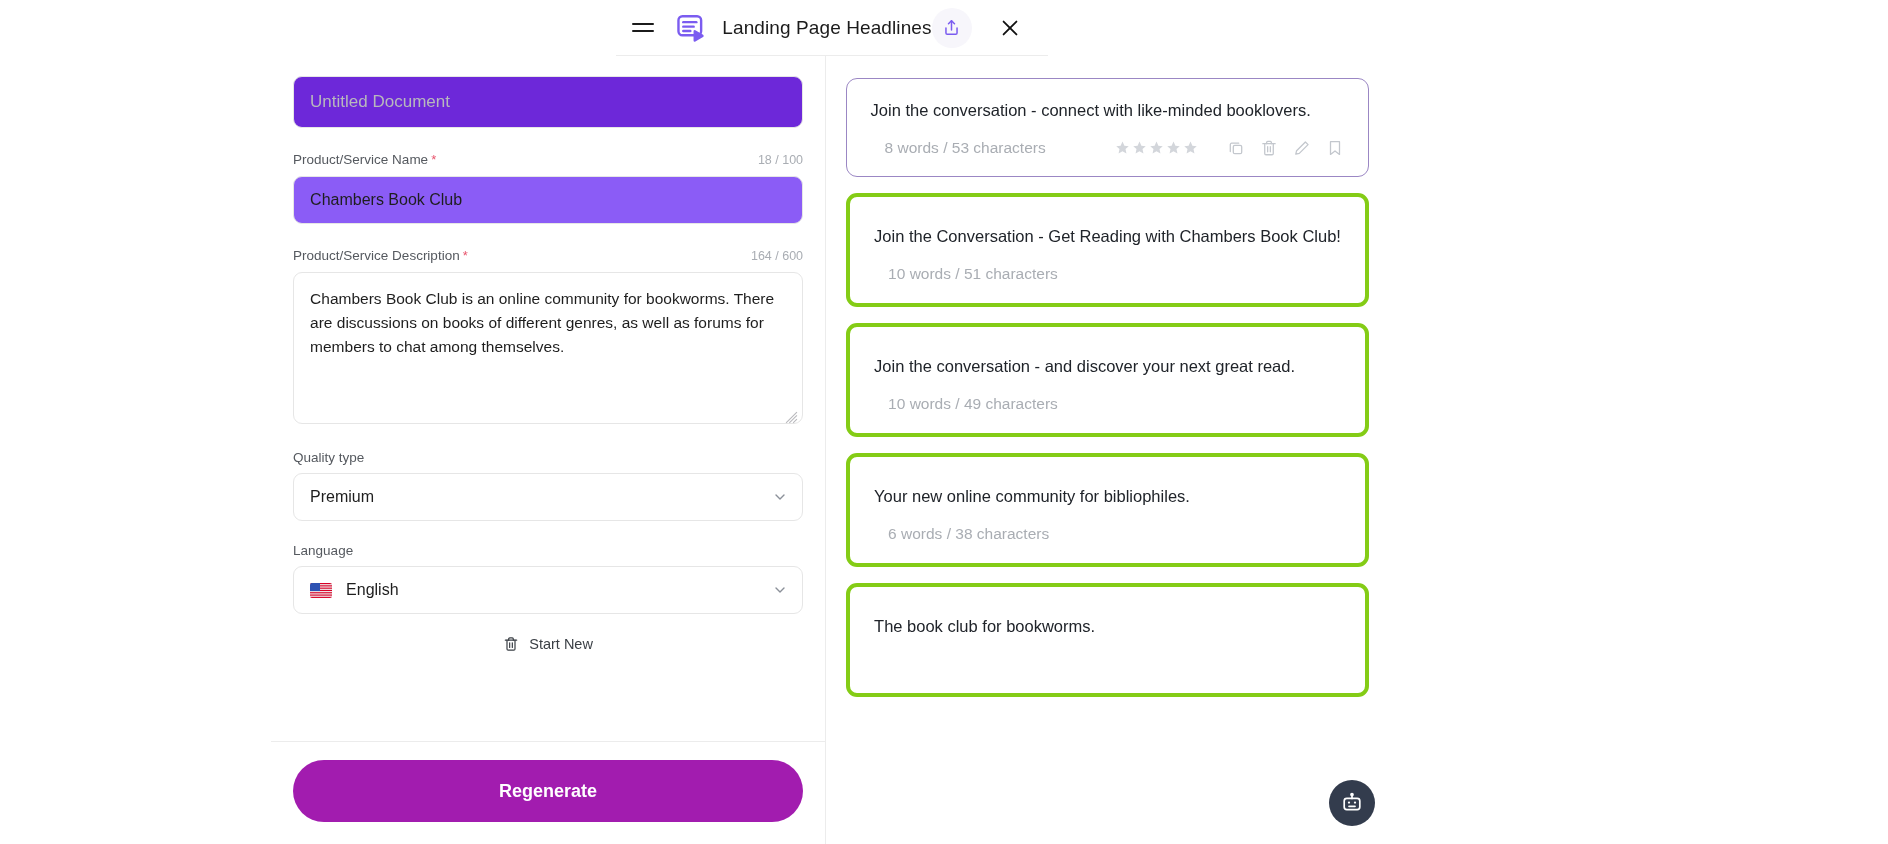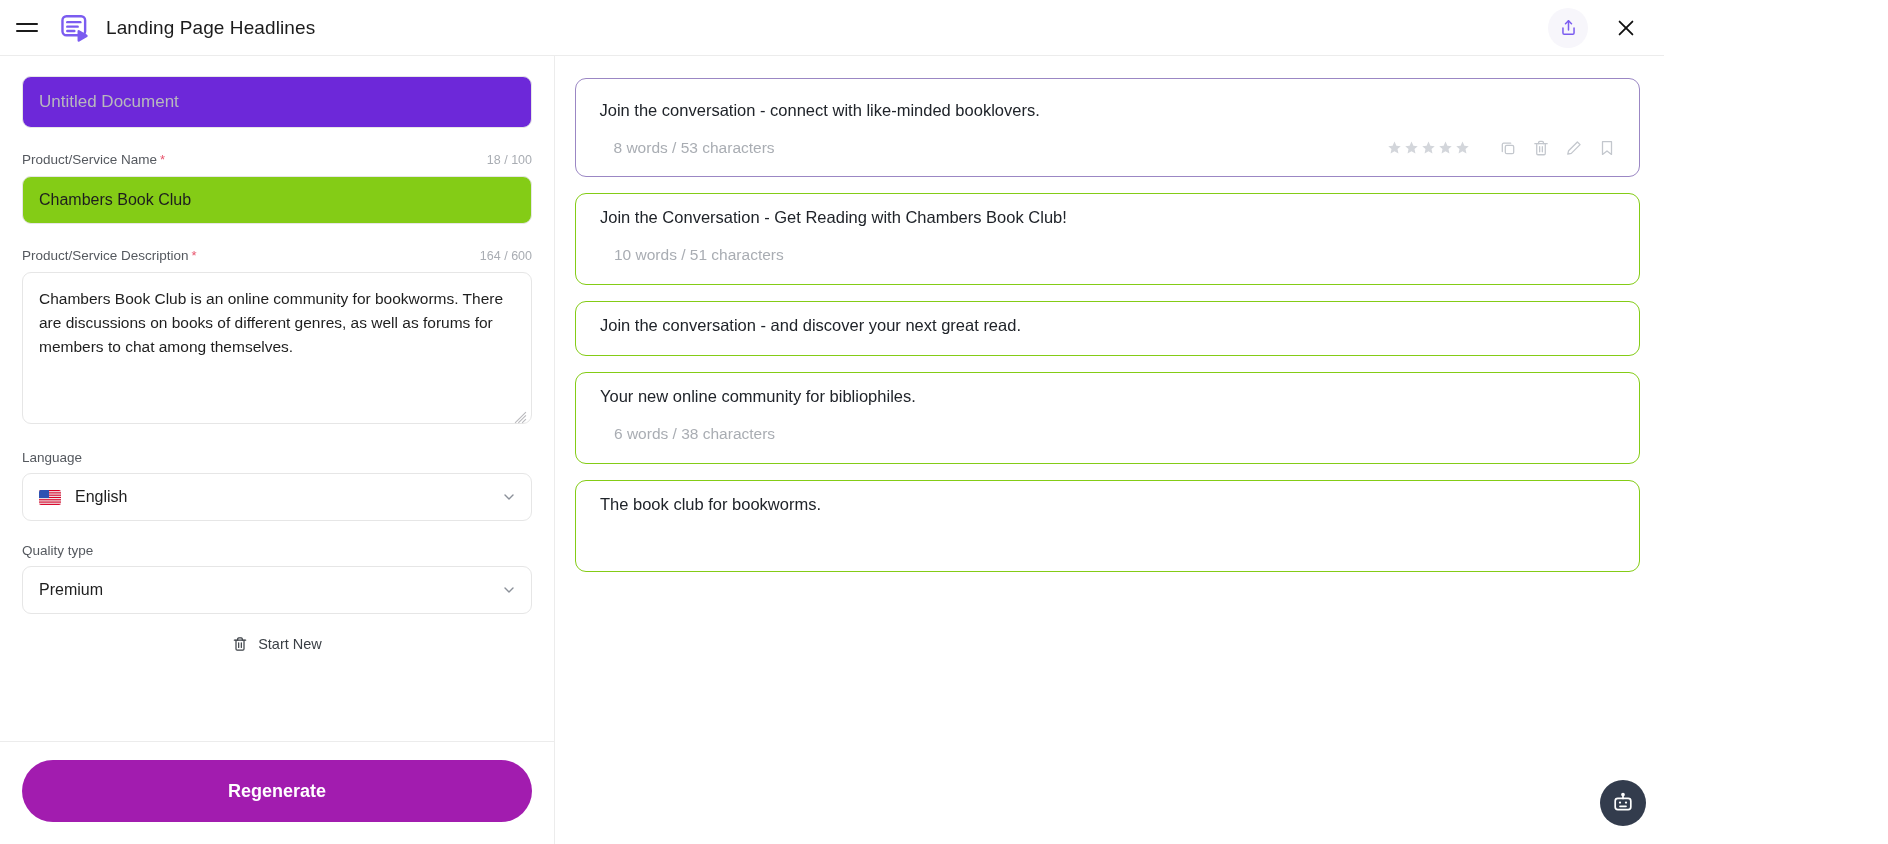--- a/index.html
+++ b/index.html
@@ -3,21 +3,21 @@
 <meta charset="utf-8">
 <style>
   * { box-sizing: border-box; margin: 0; padding: 0; }
   html, body {
     width: 1888px; height: 844px;
     font-family: "Liberation Sans", sans-serif;
     background: #ffffff;
     overflow: hidden;
     color: #2d3436;
   }
-  .app { width: 1664px; height: 844px; display: flex; flex-direction: column; }
+  .app { width: 1664px; height: 844px; display: flex; flex-direction: column; align-items: center; }
 
   
   .header {
     height: 56px; flex: 0 0 56px;
     display: flex; align-items: center;
     border-bottom: 1px solid #ececec;
     background: #fff;
     padding: 0 22px 0 16px;
   }
   .hamburger { width: 26px; height: 26px; display: flex; flex-direction: column;
@@ -58,21 +58,21 @@
 
   .field { margin-top: 22px; }
   .field-head { display: flex; align-items: baseline; justify-content: space-between;
     margin-bottom: 8px; gap: 24px; }
   .field-label { font-size: 13.5px; color: #55595f; }
   .req { color: #e8556d; margin-left: 3px; font-size: 13px; }
   .counter { font-size: 12.5px; color: #a9adb3; }
 
   .text-input {
     width: 100%; height: 48px; border: 1px solid #e6e6e6; border-radius: 9px;
-    padding: 0 16px; font-size: 16px; color: #1e1e1e; background: #84cc16;
+    padding: 0 16px; font-size: 16px; color: #1e1e1e; background: #8b5cf6;
     font-family: "Liberation Sans", sans-serif; outline: none;
   }
   .textarea {
     width: 100%; height: 152px; border: 1px solid #e6e6e6; border-radius: 9px;
     padding: 14px 16px; font-size: 15.5px; line-height: 1.55; color: #1e1e1e;
     background: #fff; resize: none; outline: none;
     font-family: "Liberation Sans", sans-serif;
   }
   .ta-wrap { position: relative; }
   .resize-grip { position: absolute; right: 5px; bottom: 4px; width: 13px; height: 13px;
@@ -97,22 +97,22 @@
   .regen-btn {
     width: 100%; height: 62px; border: none; border-radius: 32px;
     background: #a21caf; color: #fff; font-size: 18px; font-weight: bold;
     cursor: pointer; font-family: "Liberation Sans", sans-serif;
   }
 
   
   .right-panel { flex: 1 1 auto; min-width: 0; position: relative;
     padding: 22px 24px 0 20px; overflow: hidden; background: #fff; }
   .result-card {
-    border: 1px solid #84cc16; border-radius: 11px; background: #fff;
-    padding: 12px 24px 18px 24px; margin-bottom: 16px; cursor: pointer;
+    border: 4px solid #84cc16; border-radius: 11px; background: #fff;
+    padding: 28px 24px 18px 24px; margin-bottom: 16px; cursor: pointer;
   }
   .result-card.selected { border: 1.5px solid #9B87C4; padding: 19.5px 23.5px 17.5px 23.5px; }
   .result-text { font-size: 16.5px; color: #20242a; line-height: 1.4; }
   .result-foot { display: flex; align-items: center; justify-content: space-between;
     margin-top: 15px; min-height: 22px; }
   .result-meta { font-size: 15.5px; color: #a9adb3; margin-left: 14px; }
   .result-actions { display: flex; align-items: center; gap: 0; }
   .stars { display: flex; gap: 2px; margin-right: 14px; }
   .star { width: 15px; height: 15px; cursor: pointer; }
   .act-icon { width: 18px; height: 18px; margin-left: 15px; cursor: pointer; }
@@ -184,20 +184,32 @@
             <span class="counter">164 / 600</span>
           </div>
           <div class="ta-wrap">
             <textarea class="textarea" style="">Chambers Book Club is an online community for bookworms. There are discussions on books of different genres, as well as forums for members to chat among themselves.</textarea>
             <svg class="resize-grip" viewBox="0 0 12 12">
               <g stroke="#b9b9bd" stroke-width="1">
                 <line x1="11" y1="4" x2="4" y2="11"></line>
                 <line x1="11" y1="7.5" x2="7.5" y2="11"></line>
                 <line x1="11" y1="1" x2="1" y2="11"></line>
               </g>
+            </svg>
+          </div>
+        </div>
+
+        <div class="field">
+          <div class="field-head">
+            <span class="field-label">Quality type</span>
+          </div>
+          <div class="select-box">
+            <span class="select-value">Premium</span>
+            <svg class="chevron" viewBox="0 0 24 24" fill="none" stroke="#8b9099" stroke-width="2.1" stroke-linecap="round" stroke-linejoin="round">
+              <polyline points="6 9 12 15 18 9"></polyline>
             </svg>
           </div>
         </div>
 
         <div class="field">
           <div class="field-head">
             <span class="field-label">Language</span>
           </div>
           <div class="select-box">
             <span class="select-flag">
@@ -215,32 +227,20 @@
                 <rect width="10" height="8.05" fill="#2e52b2"></rect>
               </svg>
             </span>
             <span class="select-value">English</span>
             <svg class="chevron" viewBox="0 0 24 24" fill="none" stroke="#8b9099" stroke-width="2.1" stroke-linecap="round" stroke-linejoin="round">
               <polyline points="6 9 12 15 18 9"></polyline>
             </svg>
           </div>
         </div>
 
-        <div class="field">
-          <div class="field-head">
-            <span class="field-label">Quality type</span>
-          </div>
-          <div class="select-box">
-            <span class="select-value">Premium</span>
-            <svg class="chevron" viewBox="0 0 24 24" fill="none" stroke="#8b9099" stroke-width="2.1" stroke-linecap="round" stroke-linejoin="round">
-              <polyline points="6 9 12 15 18 9"></polyline>
-            </svg>
-          </div>
-        </div>
-
         <div class="start-new-row">
           <div class="start-new">
             <svg width="16" height="16" viewBox="0 0 24 24" fill="none" stroke="#3a3f45" stroke-width="1.8" stroke-linecap="round" stroke-linejoin="round">
               <polyline points="3.5 6.2 20.5 6.2"></polyline>
               <path d="M8.5 6.2V4.4a1.6 1.6 0 0 1 1.6-1.6h3.8a1.6 1.6 0 0 1 1.6 1.6v1.8"></path>
               <path d="M6 6.2v13.2a1.8 1.8 0 0 0 1.8 1.8h8.4a1.8 1.8 0 0 0 1.8-1.8V6.2"></path>
               <line x1="10" y1="10.3" x2="10" y2="17.2"></line>
               <line x1="14" y1="10.3" x2="14" y2="17.2"></line>
             </svg>
             <span>Start New</span>
@@ -300,20 +300,24 @@
   </div>
   <div class="result-card">
     <div class="result-text">Join the Conversation - Get Reading with Chambers Book Club!</div>
     <div class="result-foot">
       <div class="result-meta">10 words / 51 characters</div>
 
     </div>
   </div>
   <div class="result-card">
     <div class="result-text">Join the conversation - and discover your next great read.</div>
+    <div class="result-foot">
+      <div class="result-meta">10 words / 49 characters</div>
+
+    </div>
   </div>
   <div class="result-card">
     <div class="result-text">Your new online community for bibliophiles.</div>
     <div class="result-foot">
       <div class="result-meta">6 words / 38 characters</div>
 
     </div>
   </div>
   <div class="result-card">
     <div class="result-text">The book club for bookworms.</div>

